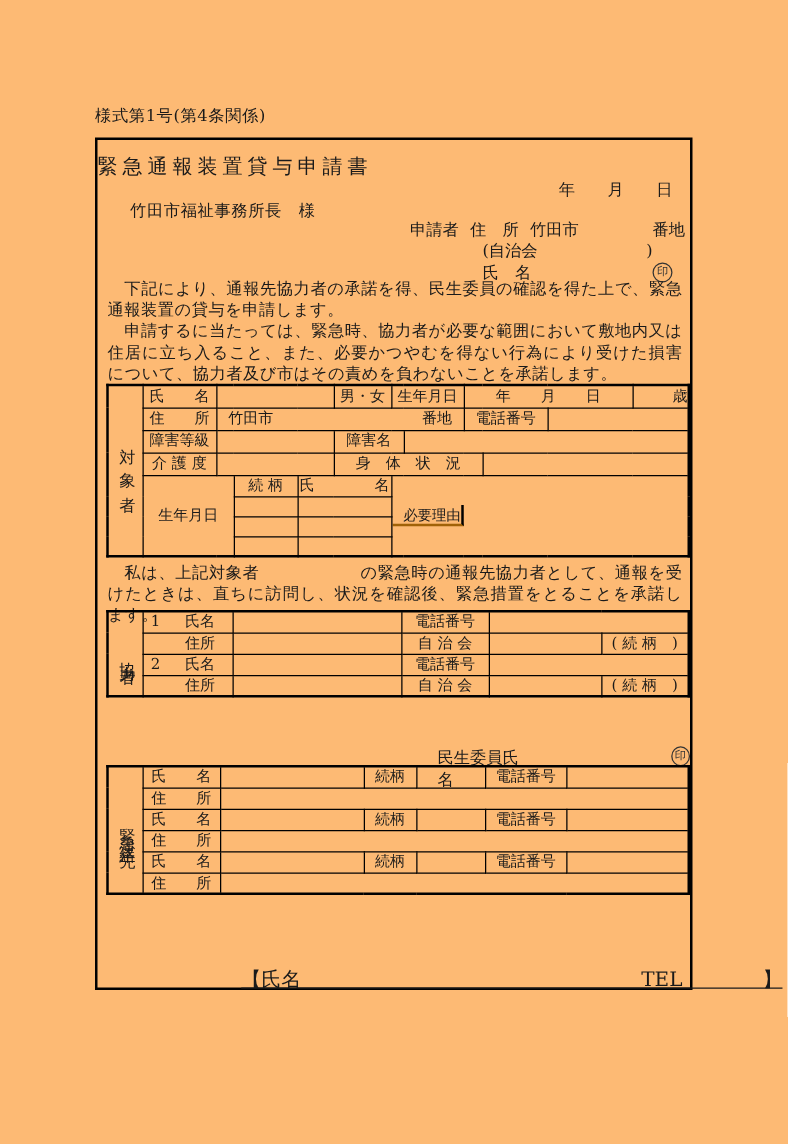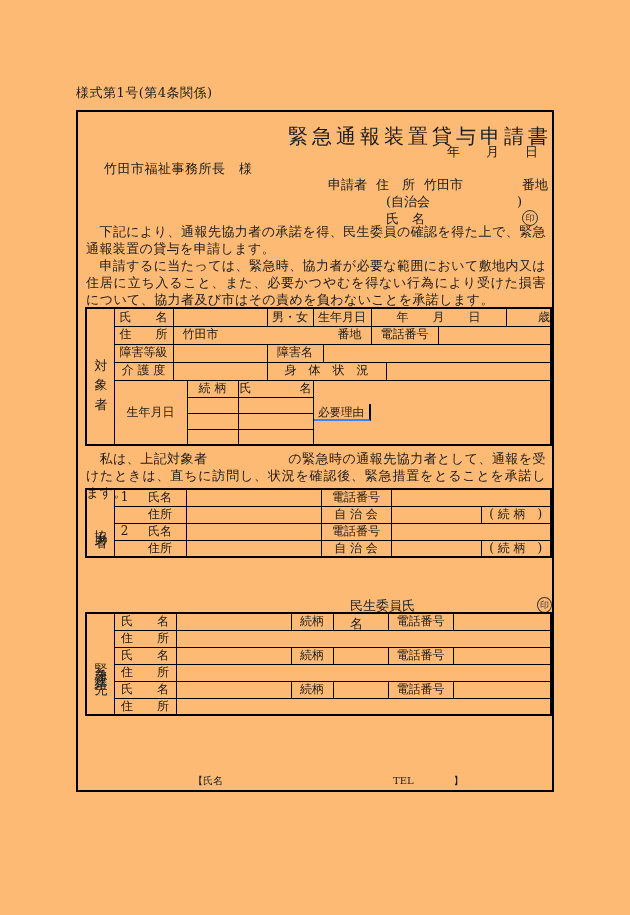--- a/index.html
+++ b/index.html
@@ -11,21 +11,21 @@
   }
   .page { position:relative; width:630px; height:915px; background:#fdba74; overflow:hidden; }
   .form-code { position:absolute; left:76px; top:84px; font-size:13px; letter-spacing:0.5px; }
 
   .box {
     position:absolute; left:76px; top:110px; width:478px; height:682px;
     border:2px solid #000;
   }
   .box > div, .box > table { position:absolute; }
 
-  .title { top:11px; left:0; width:100%; text-align:right; font-size:20px; letter-spacing:4px; }
+  .title { top:11px; left:0; width:100%; text-align:left; font-size:16px; letter-spacing:4px; }
   .date-line { top:31px; right:14px; font-size:13px; }
   .addressee { top:48px; left:26px; font-size:13px; letter-spacing:0.5px; }
 
   .applicant { top:64px; left:250px; right:4px; font-size:13px; }
   .app-row { display:flex; align-items:flex-start; height:17px; line-height:17px; }
   .app-row .gap8 { margin-right:9px; }
   .app-row .spacer { flex:1; }
   .app-indent { padding-left:58px; }
   .pr26 { margin-right:26px; }
   .pr12 { margin-right:10px; }
@@ -72,28 +72,28 @@
 
   .flexcell { display:flex; justify-content:space-between; padding:0 9px; }
   td.pairlab { padding:0; }
   .pairwrap { display:flex; }
   .pairwrap .no { width:20px; text-align:center; flex:none; }
   .pairwrap .plab { flex:1; text-align:center; white-space:nowrap; }
 
   td.bigcell { border-left:2px solid #000; vertical-align:top; padding:0; }
   .reason-box {
     width:57px; height:17px;
-    border-right:2px solid #000; border-bottom:2px solid #3b82f6;
-    text-align:center; font-size:11.5px; line-height:16px; white-space:nowrap;
+    border-right:2px solid #000; border-bottom:2px solid #a16207;
+    text-align:right; font-size:11.5px; line-height:16px; white-space:nowrap;
   }
   td.hbt { border-top:2px solid #000; }
 
   .note { top:613px; left:4px; width:464px; font-size:13px; line-height:16.5px; letter-spacing:0.2px;
           text-align:justify; padding-left:13px; text-indent:-13px; }
-  .footer-line { top:662px; left:115px; font-size:10px; white-space:nowrap; }
+  .footer-line { top:662px; left:115px; font-size:16px; white-space:nowrap;text-decoration:underline; }
 </style>
 </head>
 <body>
 
 <div class="page">
 
   <div class="form-code">様式第1号(第4条関係)</div>
 
   <div class="box">
 

